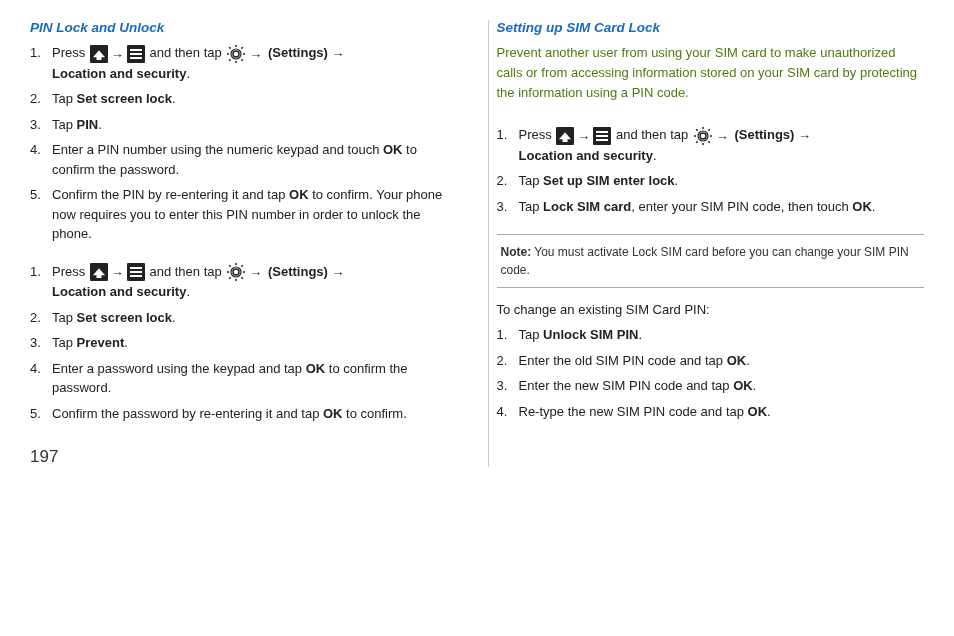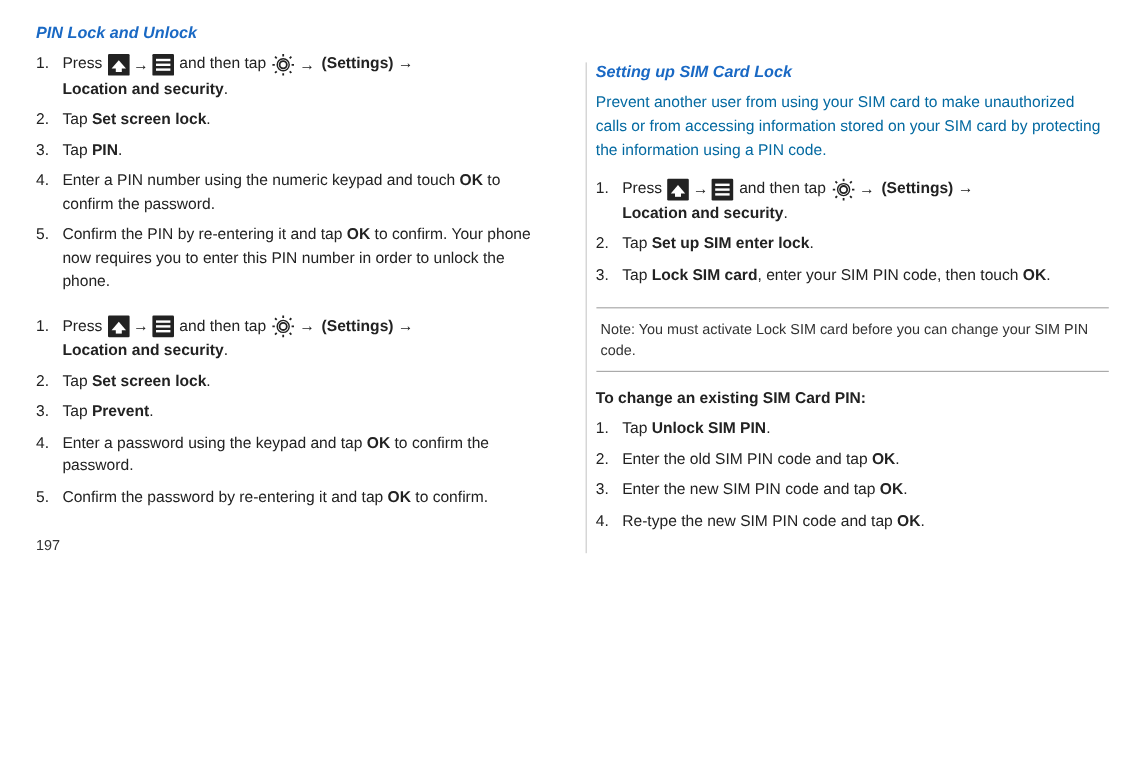--- a/index.html
+++ b/index.html
@@ -8,21 +8,20 @@
       font-family: Arial, sans-serif;
       font-size: 13px;
       color: #222;
       width: 954px;
       min-height: 636px;
       padding: 20px 30px 20px 30px;
     }
     .page-layout {
       display: flex;
       gap: 30px;
-      align-items: flex-end;
     }
     .left-col {
       flex: 1;
       min-width: 0;
     }
     .right-col {
       flex: 1;
       min-width: 0;
       border-left: 1px solid #ccc;
       padding-left: 8px;
@@ -119,37 +118,37 @@
     .note-box {
       border-top: 1px solid #aaa;
       border-bottom: 1px solid #aaa;
       padding: 8px 4px;
       margin: 14px 0 14px 0;
       font-size: 12px;
       color: #333;
       line-height: 1.5;
     }
     .note-label {
+      font-weight: bold;
+    }
+    .change-pin-heading {
       font-weight: normal;
-    }
-    .change-pin-heading {
-      font-weight: bold;
       margin-bottom: 8px;
       font-size: 13px;
     }
     .page-number {
       margin-top: 24px;
-      font-size: 12px;
+      font-size: 17px;
       color: #333;
     }
     .intro-text {
       font-size: 13px;
       line-height: 1.55;
-      margin-bottom: 12px;
-      color: #0369a1;
+      margin-bottom: 22px;
+      color: #4d7c0f;
     }
   </style>
 </head>
 <body>
 
 <div class="page-layout">
 
   <div class="left-col">
 
     <div class="section">

